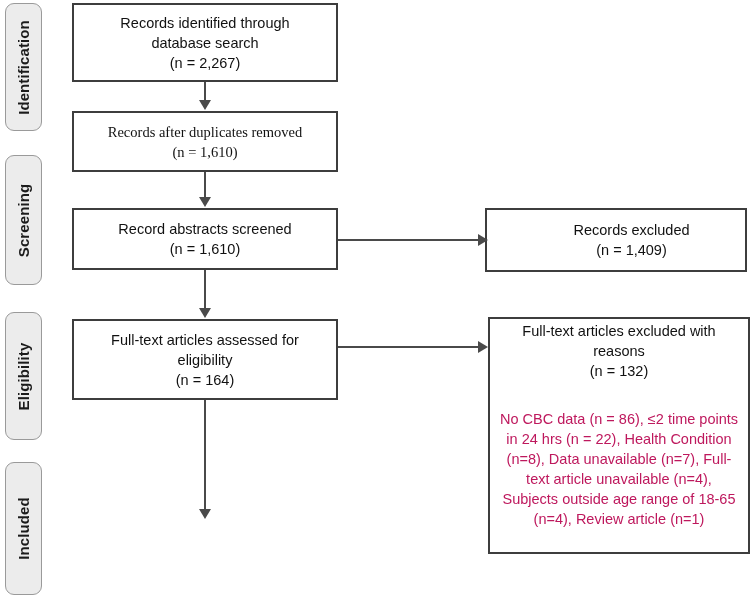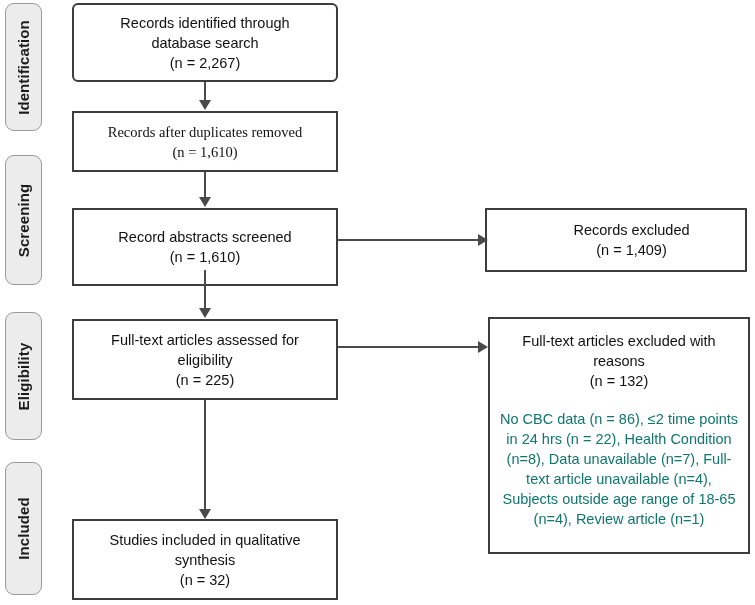--- a/index.html
+++ b/index.html
@@ -63,22 +63,22 @@
     text-align: center;
     font-size: 14.5px;
     line-height: 1.38;
     color: #111111;
     white-space: pre-line;
   }
   .reasons-body {
     text-align: center;
     font-size: 14.5px;
     line-height: 1.38;
-    color: #0f766e;
-    margin-top: 18px;
+    color: #be185d;
+    margin-top: 28px;
   }
 
   
   .v-line {
     position: absolute;
     width: 2px;
     background: #4a4a4a;
   }
   .h-line {
     position: absolute;
@@ -116,47 +116,42 @@
   </div>
 
   <div class="stage-pill" style="left:5px; top:312px; width:37px; height:128px;">
     <span class="stage-label">Eligibility</span>
   </div>
 
   <div class="stage-pill" style="left:5px; top:462px; width:37px; height:133px;">
     <span class="stage-label">Included</span>
   </div>
 
-  <div class="flow-box" style="left:72px; top:3px; width:266px; height:79px;border-radius:6px;">
+  <div class="flow-box" style="left:72px; top:3px; width:266px; height:79px;">
     <span class="box-text">Records identified through
 database search
 (n = 2,267)</span>
   </div>
 
   <div class="flow-box" style="left:72px; top:111px; width:266px; height:61px;font-family:Liberation Serif, serif;">
     <span class="box-text">Records after duplicates removed
 (n = 1,610)</span>
   </div>
 
-  <div class="flow-box" style="left:72px; top:208px; width:266px; height:78px;">
+  <div class="flow-box" style="left:72px; top:208px; width:266px; height:62px;">
     <span class="box-text">Record abstracts screened
 (n = 1,610)</span>
   </div>
 
   <div class="flow-box" style="left:72px; top:319px; width:266px; height:81px;">
     <span class="box-text">Full-text articles assessed for
 eligibility
-(n = 225)</span>
+(n = 164)</span>
   </div>
 
-  <div class="flow-box" style="left:72px; top:519px; width:266px; height:81px;">
-    <span class="box-text">Studies included in qualitative
-synthesis
-(n = 32)</span>
-  </div>
 
   <div class="flow-box" style="left:485px; top:208px; width:262px; height:64px;padding-left:39px;">
     <span class="box-text">Records excluded
 (n = 1,409)</span>
   </div>
 
   <div class="flow-box reasons-box" style="left:488px; top:317px; width:262px; height:237px;">
     <span class="box-text">
       <span class="reasons-head">Full-text articles excluded with
 reasons

